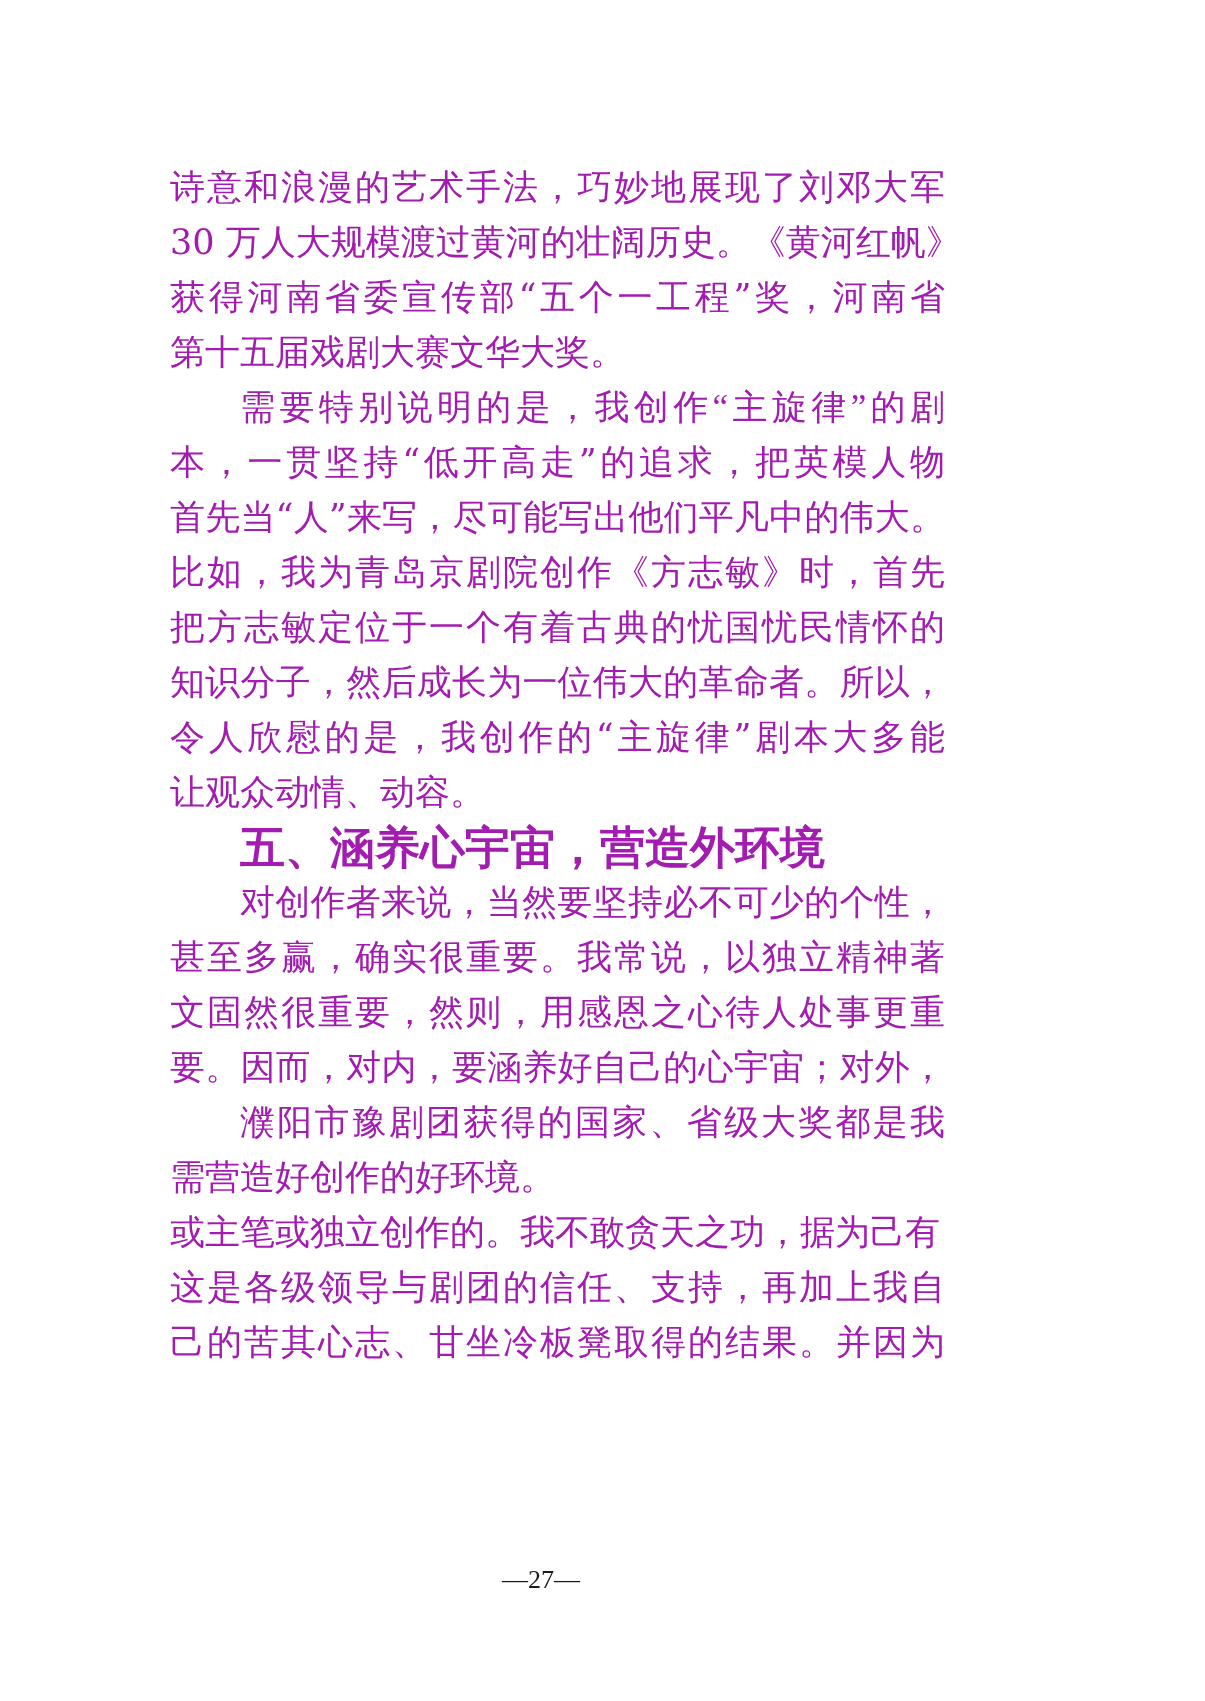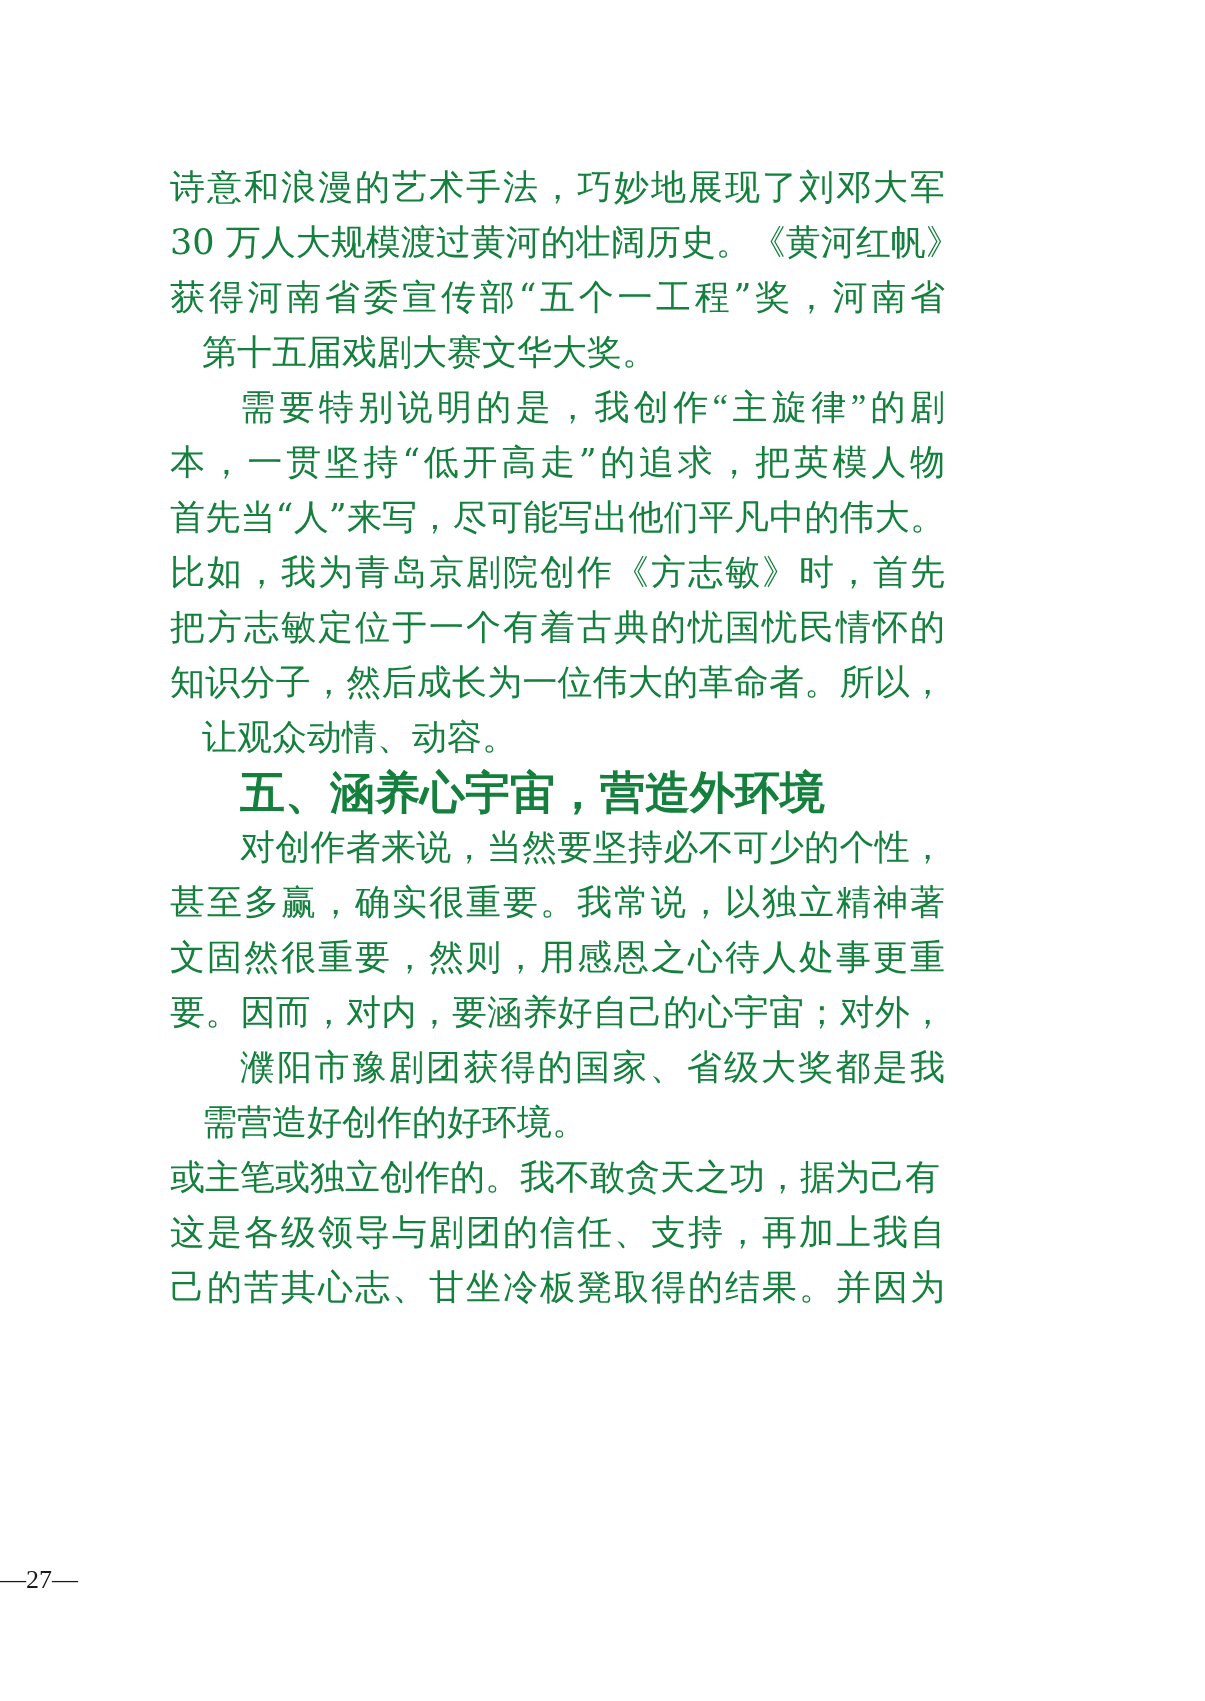--- a/index.html
+++ b/index.html
@@ -3,53 +3,54 @@
   <meta charset="utf-8">
   <style>
     html, body { margin: 0; padding: 0; background: #ffffff; }
     body { width: 1205px; height: 1701px; position: relative; overflow: hidden; }
     .page {
       position: absolute; left: 0; top: 0; width: 1205px; height: 1701px; background: #fff;
     }
     .text-block {
       position: absolute; left: 170px; top: 160px; width: 775px;
       font-family: "DejaVu Serif", "Liberation Serif", serif;
-      font-size: 35px; color: #15803d;
+      font-size: 35px; color: #a21caf;
     }
     .line {
       height: 55px; line-height: 55px; white-space: nowrap;
       text-align: justify; text-align-last: justify; letter-spacing: 0;
       overflow: hidden;
     }
-    .line.last { text-align-last: left; margin-left: 32px; }
+    .line.last { text-align-last: left; }
     .line.indent { padding-left: 70px; font-family: Liberation Serif, serif; }
     .line.heading {
       font-family: "DejaVu Sans", "Liberation Sans", sans-serif;
       font-weight: bold; text-align-last: left; padding-left: 70px; font-size: 45px;
     }
     .page-number {
-      position: absolute; left: 0; width: 1082px; top: 1565px; text-align: left;
+      position: absolute; left: 0; width: 1082px; top: 1565px; text-align: center;
       font-family: "Liberation Serif", "DejaVu Serif", serif; font-size: 26px; color: #1a1a1a;
     }
   </style>
 </head>
 <body>
 
 <div class="page">
   <div class="text-block">
     <div class="line">诗意和浪漫的艺术手法，巧妙地展现了刘邓大军</div>
     <div class="line">30 万人大规模渡过黄河的壮阔历史。《黄河红帆》</div>
     <div class="line">获得河南省委宣传部“五个一工程”奖，河南省</div>
     <div class="line last">第十五届戏剧大赛文华大奖。</div>
     <div class="line indent">需要特别说明的是，我创作“主旋律”的剧</div>
     <div class="line">本，一贯坚持“低开高走”的追求，把英模人物</div>
     <div class="line">首先当“人”来写，尽可能写出他们平凡中的伟大。</div>
     <div class="line">比如，我为青岛京剧院创作《方志敏》时，首先</div>
     <div class="line">把方志敏定位于一个有着古典的忧国忧民情怀的</div>
     <div class="line">知识分子，然后成长为一位伟大的革命者。所以，</div>
+    <div class="line">令人欣慰的是，我创作的“主旋律”剧本大多能</div>
     <div class="line last">让观众动情、动容。</div>
     <div class="line heading">五、涵养心宇宙，营造外环境</div>
     <div class="line indent">对创作者来说，当然要坚持必不可少的个性，</div>
     <div class="line">甚至多赢，确实很重要。我常说，以独立精神著</div>
     <div class="line">文固然很重要，然则，用感恩之心待人处事更重</div>
     <div class="line">要。因而，对内，要涵养好自己的心宇宙；对外，</div>
     <div class="line indent">濮阳市豫剧团获得的国家、省级大奖都是我</div>
     <div class="line last">需营造好创作的好环境。</div>
     <div class="line">或主笔或独立创作的。我不敢贪天之功，据为己有，</div>
     <div class="line">这是各级领导与剧团的信任、支持，再加上我自</div>

